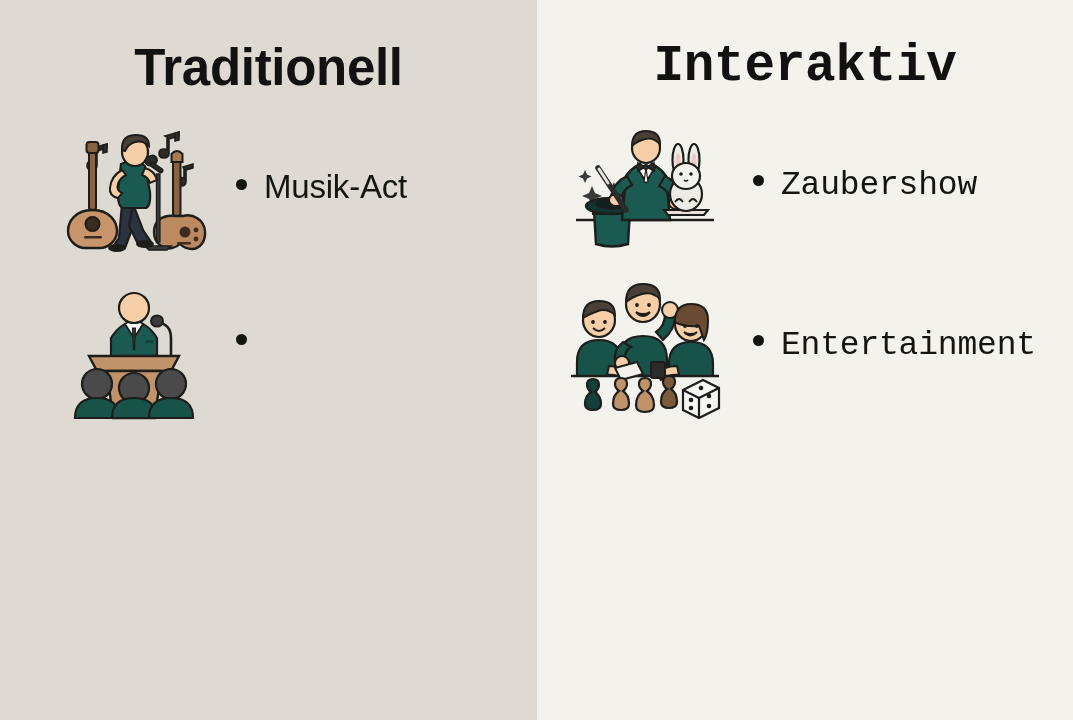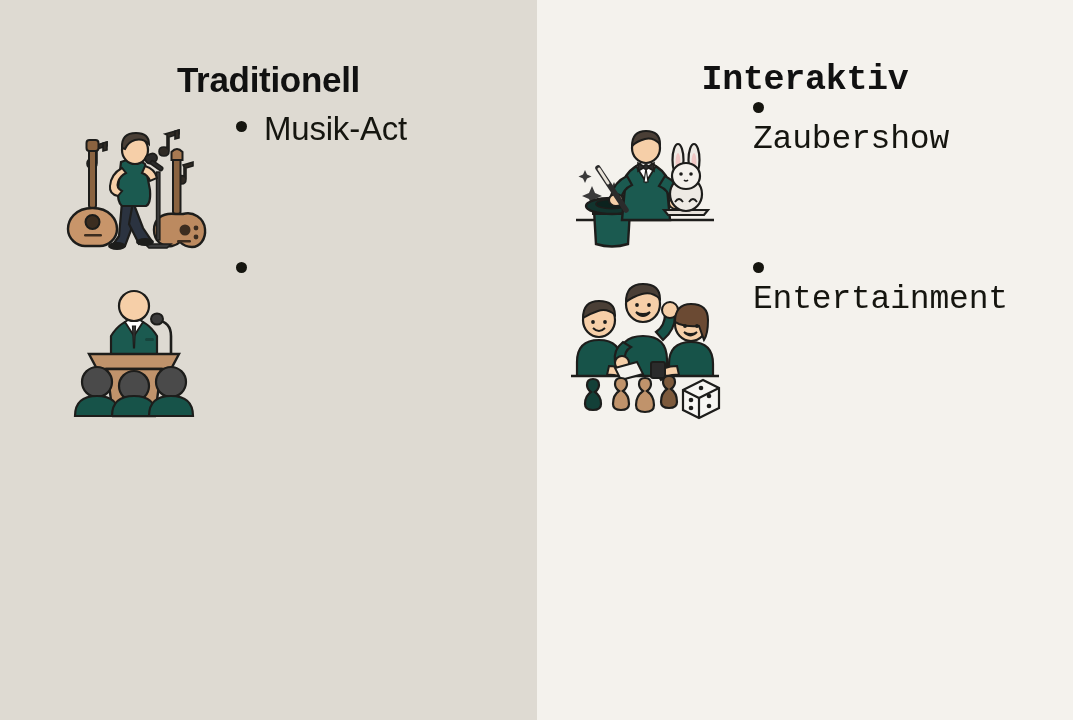--- a/index.html
+++ b/index.html
@@ -72,35 +72,35 @@
     flex: 0 0 537px;
     background: #dedad2;
   }
   .column.interactive {
     width: 536px;
     flex: 1 1 536px;
     background: #f4f2ed;
     font-family: Liberation Mono, monospace;
   }
   .col-heading {
-    font-size: 35px;
+    font-size: 51px;
     font-weight: bold;
     color: #111111;
     letter-spacing: -0.3px;
-    margin: 60px 0 0 0;
+    margin: 38px 0 0 0;
     text-align: center;
   }
 
   .rows {
     width: 100%;
     margin-top: 10px;
   }
   .row {
     display: flex;
-    align-items: flex-start;
+    align-items: center;
     height: 160px;
     box-sizing: border-box;
   }
   .row .icon-wrap {
     flex: 0 0 176px;
     height: 150px;
     display: flex;
     align-items: center;
     justify-content: center;
   }
@@ -119,21 +119,21 @@
     border-radius: 50%;
     background: #15150f;
     margin-right: 17px;
     position: relative;
     top: -8px;
     flex: 0 0 11px;
   }
   .traditional .row .icon-wrap { margin-left: 46px; }
   .interactive  .row .icon-wrap { margin-left: 20px; }
   .traditional .row .label { margin-left: 14px; }
-  .interactive  .row .label { margin-left: 20px; flex-direction: column; }
+  .interactive  .row .label { margin-left: 20px; }
 </style>
 </head>
 <body>
 
 <div class="infographic">
 
 
   <div class="columns">
 
     <div class="column traditional">

